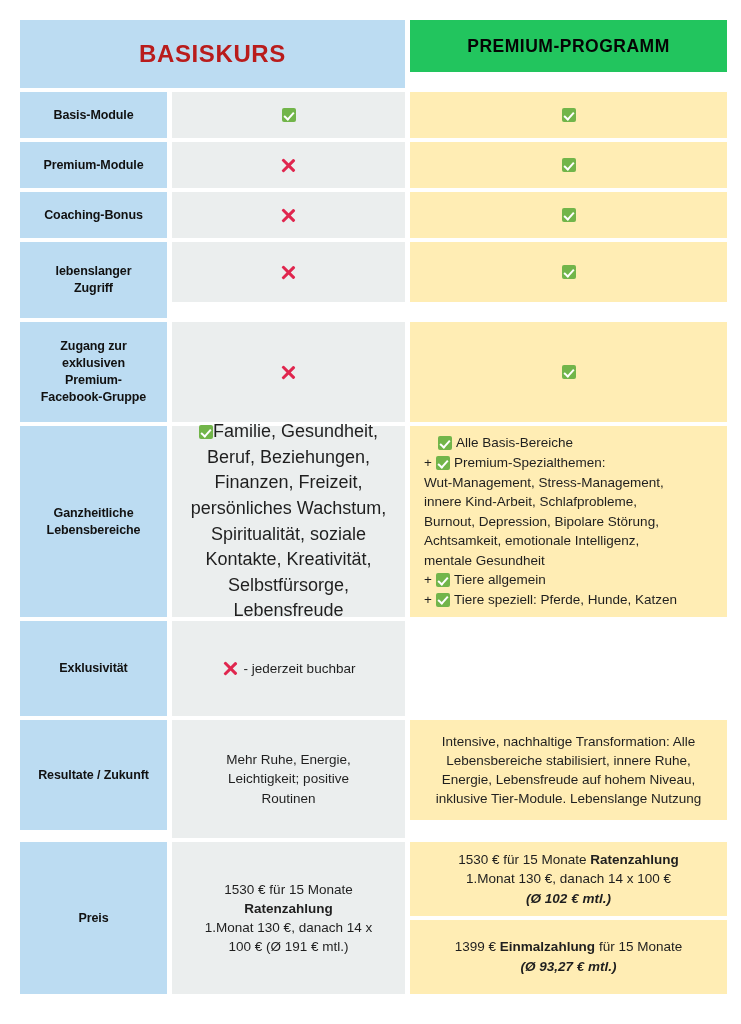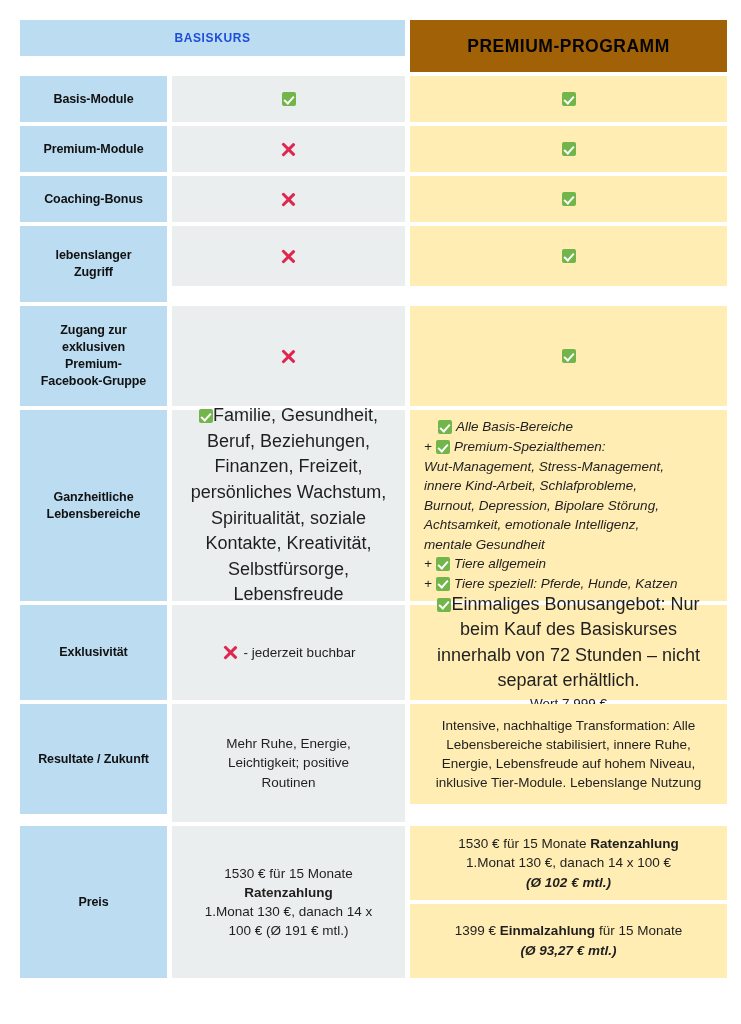--- a/index.html
+++ b/index.html
@@ -64,30 +64,30 @@
   .prem-cell {
     background: #ffedb4;
     font-size: 13.5px;
     line-height: 1.42;
     color: #1f1f1f;
   }
 
   
   .hdr-basis {
     background: #bcdcf2;
-    height: 36px;
+    height: 68px;
     width: 385px;
     flex: 0 0 385px;
     font-weight: bold;
-    font-size: 12px;
+    font-size: 24px;
     letter-spacing: 0.6px;
-    color: #1d4ed8;
+    color: #b91c1c;
   }
   .hdr-prem {
-    background: #a16207;
+    background: #22c55e;
     height: 52px;
     width: 317px;
     flex: 0 0 317px;
     font-weight: bold;
     font-size: 17.5px;
     letter-spacing: 0.5px;
     color: #050505;
   }
 
   
@@ -133,21 +133,21 @@
   }
   .xmark::before { transform: rotate(45deg); }
   .xmark::after  { transform: rotate(-45deg); }
 
   
   .lines {
     display: flex;
     flex-direction: column;
     width: 100%;
   }
-  .lines.left  { align-items: flex-start; text-align: left; font-style: italic; }
+  .lines.left  { align-items: flex-start; text-align: left; }
 
   .plus { font-size: 13.5px; line-height: 1.42; }
 
   .inline-chk-para {
     text-align: center;
     font-size: 18px;
     line-height: 1.42;
   }
 
   .b { font-weight: bold; }
@@ -333,26 +333,20 @@
       <span>Exklusivität</span>
     </div>
 
     <div class="cell basis-cell c-basis" style="height:95px">
       <div class="x-inline-row">
         <span class="xmark"></span>
         <span>- jederzeit buchbar</span>
       </div>
     </div>
 
-    <div class="cell prem-cell c-prem" style="height:95px;padding:8px 14px">
-      <div class="inline-chk-para">
-        <span class="chk"></span><span>Einmaliges Bonusangebot: Nur beim Kauf des Basiskurses innerhalb von 72 Stunden – nicht separat erhältlich.</span>
-      </div>
-      <div style="font-size:13.5px;line-height:1.42">Wert 7.999 €</div>
-    </div>
   </div>
 
   <div class="row">
     <div class="cell label-cell c-label" style="height:110px">
       <span>Resultate / Zukunft</span>
     </div>
     <div class="cell basis-cell c-basis" style="height:118px;padding:8px 28px">
       <span>Mehr Ruhe, Energie, Leichtigkeit; positive Routinen</span>
     </div>
     <div class="cell prem-cell c-prem" style="height:100px;padding:8px 12px">

